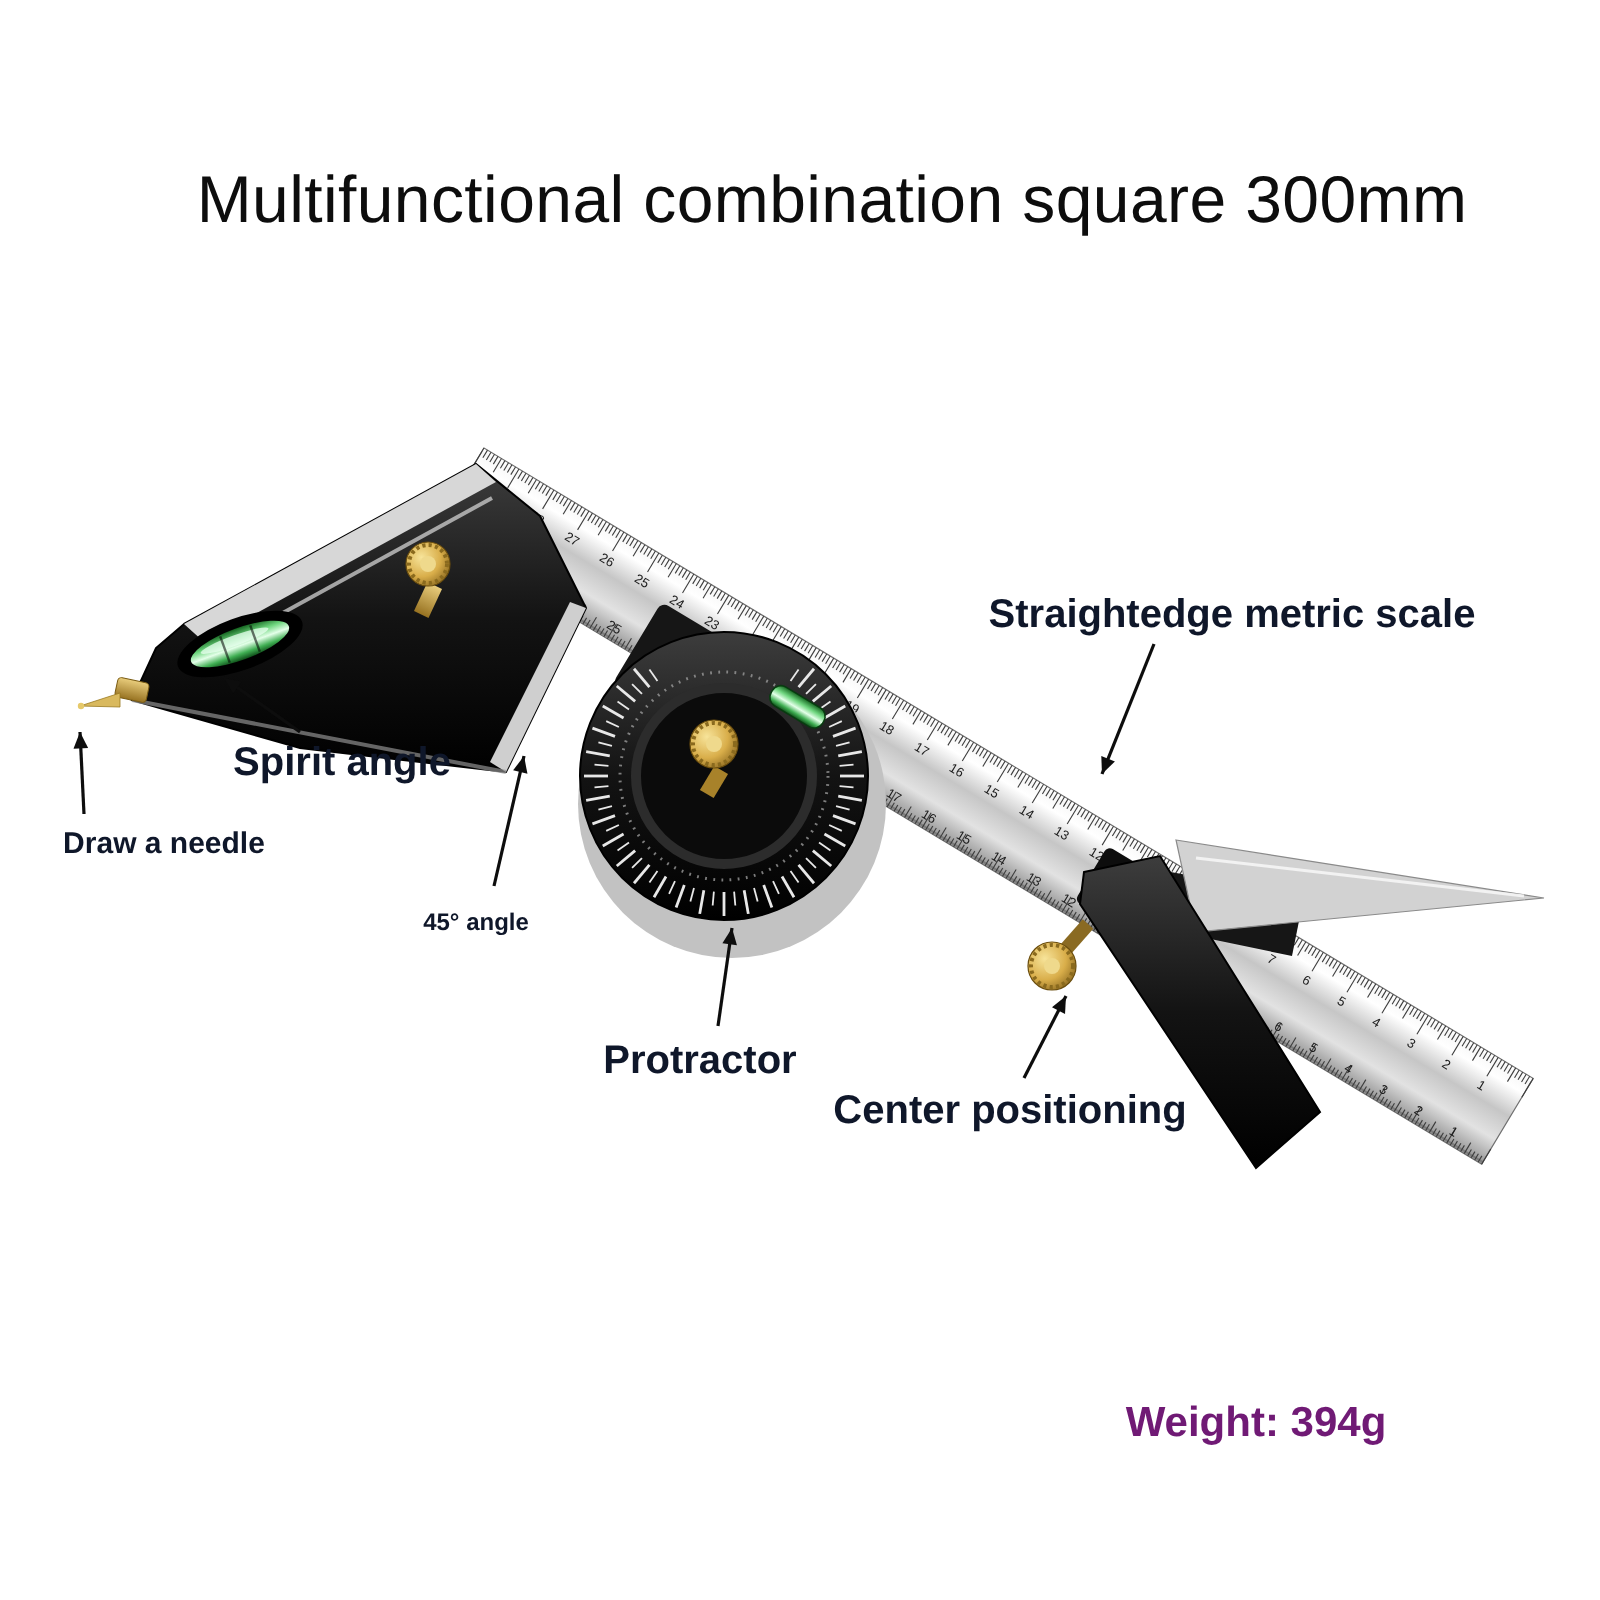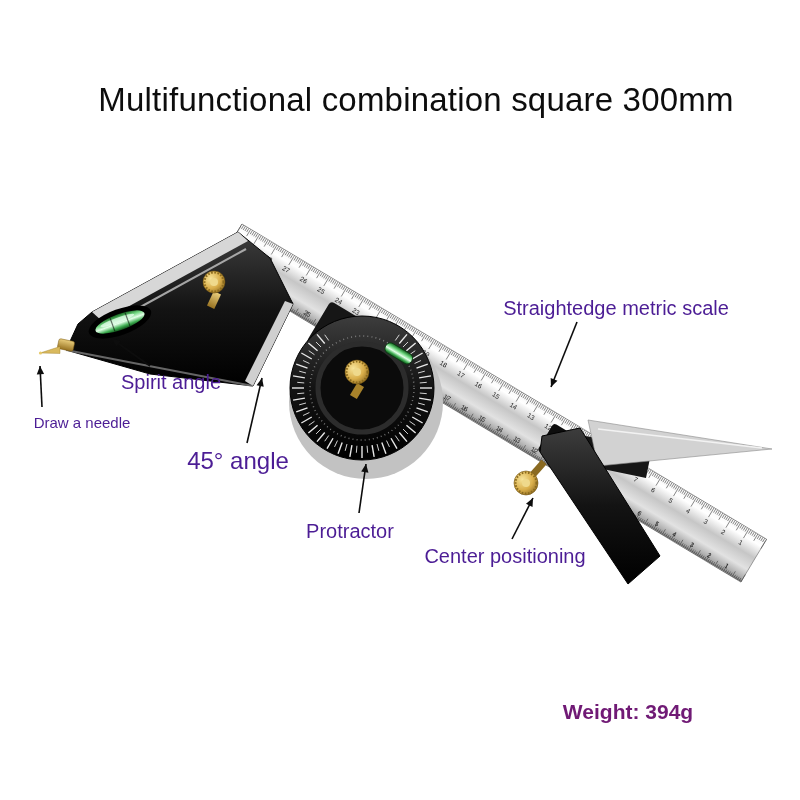--- a/index.html
+++ b/index.html
@@ -2,22 +2,22 @@
 <html><head>
 <meta charset="utf-8">
 <style>
   html,body{margin:0;padding:0;background:#ffffff;}
   body{width:800px;height:800px;position:relative;overflow:hidden;
        font-family:"Liberation Sans",sans-serif;color:#000;}
   #stage{position:absolute;left:0;top:0;width:800px;height:800px;}
   #art{position:absolute;left:0;top:0;}
   #page-title{position:absolute;left:370px;top:100px;transform:translate(-50%,-50%);
     font-size:33px;font-weight:400;letter-spacing:.2px;white-space:nowrap;color:#0d0d0d;margin-left:46px;}
-  .callout{position:absolute;transform:translate(-50%,-50%);font-weight:400;
-    white-space:nowrap;color:#4c1d95;}
+  .callout{position:absolute;transform:translate(-50%,-50%);font-weight:700;
+    white-space:nowrap;color:#0f172a;}
   #weight{position:absolute;left:628px;top:712px;transform:translate(-50%,-50%);
     font-size:21px;font-weight:700;color:#701a75;white-space:nowrap;}
 </style>
 </head>
 <body>
 
 <div id="stage">
 
   <svg id="art" width="800" height="800" viewBox="0 0 800 800">
     <defs>
@@ -849,19 +849,19 @@
         <polygon points="533,498 532.5200234374037,506.9871921365551 525.9873826948499,503.64120541475927" fill="#0d0d0d"></polygon>
         <line x1="577" y1="322" x2="551" y2="387" stroke="#0d0d0d" stroke-width="1.6"></line>
         <polygon points="551,387 550.6446497868508,378.0070179458639 557.459379157202,380.7329096940043" fill="#0d0d0d"></polygon>
       </g>
   </svg>
 
   <div id="page-title">Multifunctional combination square 300mm</div>
 
   <div class="callout" style="left: 171px; top: 382px; font-size: 20px;">Spirit angle</div>
   <div class="callout" style="left: 82px; top: 422px; font-size: 15px;">Draw a needle</div>
-  <div class="callout" style="left: 238px; top: 461px; font-size: 24px;">45° angle</div>
+  <div class="callout" style="left: 238px; top: 461px; font-size: 12px;">45° angle</div>
   <div class="callout" style="left: 350px; top: 531px; font-size: 20px;">Protractor</div>
   <div class="callout" style="left: 494px; top: 556px; font-size: 20px; margin-left: 11px;">Center positioning</div>
   <div class="callout" style="left: 616px; top: 308px; font-size: 20px;">Straightedge metric scale</div>
 
   <div id="weight">Weight: 394g</div>
 </div>
 
 </body></html>

